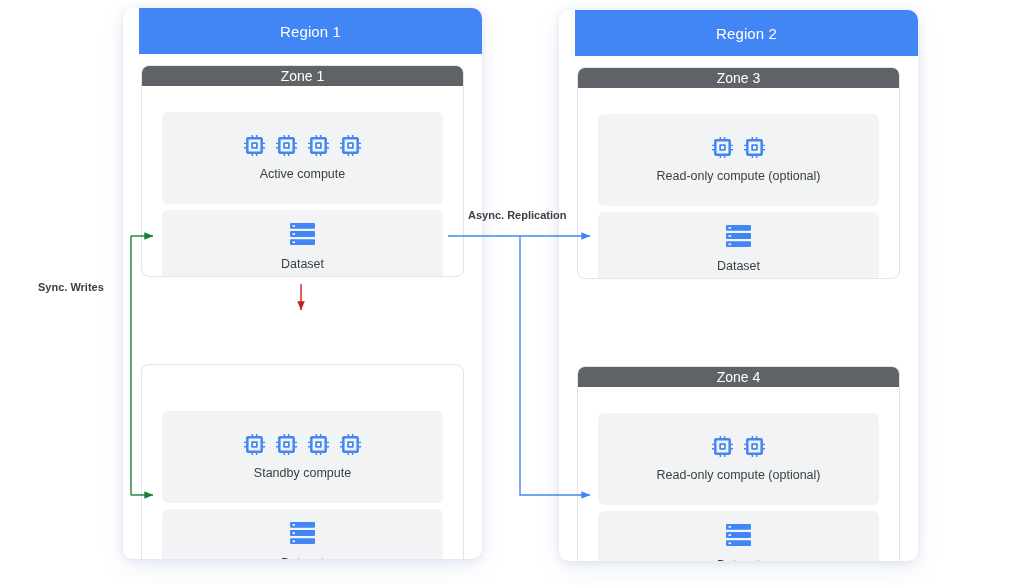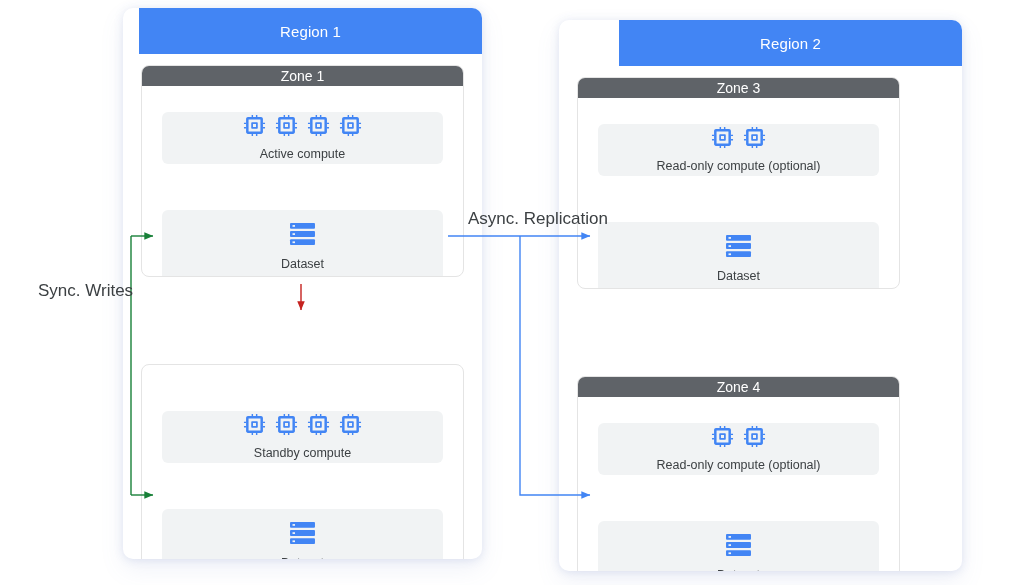--- a/index.html
+++ b/index.html
@@ -80,21 +80,21 @@
     position: absolute;
     left: 20px;
     right: 20px;
     background: #f1f3f4;
     border-radius: 6px;
     display: flex;
     flex-direction: column;
     align-items: center;
     justify-content: center;
   }
-  .res-box.compute { top: 14px; height: 52px; }
+  .res-box.compute { top: 14px; height: 92px; }
   .res-box.dataset { top: 112px; height: 74px; }
 
   .icon-row {
     display: flex;
     align-items: center;
     justify-content: center;
     gap: 9px;
     margin-bottom: 6px;
   }
   .res-label {
@@ -103,23 +103,24 @@
     text-align: center;
     line-height: 1.2;
   }
 
   .cpu-icon { display: block; }
   .db-icon  { display: block; margin-bottom: 7px; }
 
   
   .conn-label {
     position: absolute;
-    font-size: 17px;
+    font-size: 11px;
     color: #3c4043;
     white-space: nowrap;
+    font-weight: bold;
   }
 
   
   #arrows {
     position: absolute;
     left: 0;
     top: 0;
     width: 1024px;
     height: 585px;
     pointer-events: none;
@@ -247,21 +248,21 @@
             </span>
             <div class="res-label">Dataset</div>
           </div>
 
         </div>
       </div>
 
     </div>
   </div>
 
-  <div class="region" id="region2" style="left:559px; top:20px; width:359px; height:551px;padding-left:44px;">
+  <div class="region" id="region2" style="left:559px; top:10px; width:359px; height:551px;">
     <div class="region-header">Region 2</div>
     <div class="region-body">
 
       <div class="zone" style="left:18px; top:11px; width:323px; height:212px;">
         <div class="zone-header">Zone 3</div>
         <div class="zone-body">
 
           <div class="res-box compute">
             <div class="icon-row">
               <span class="cpu-icon">

